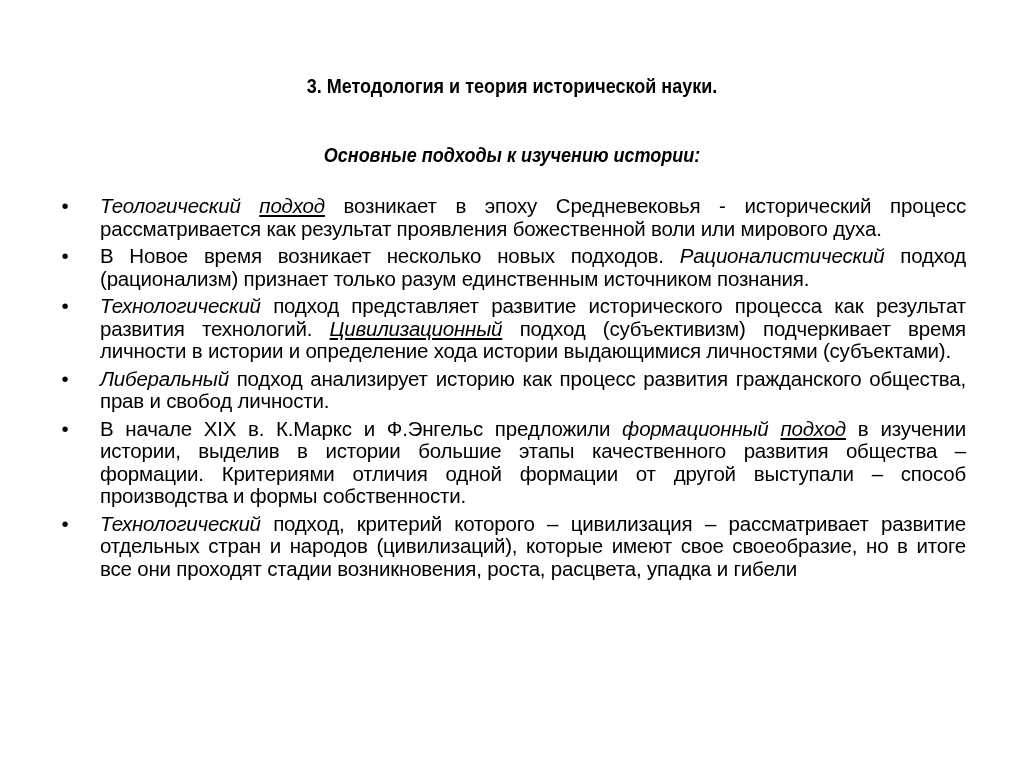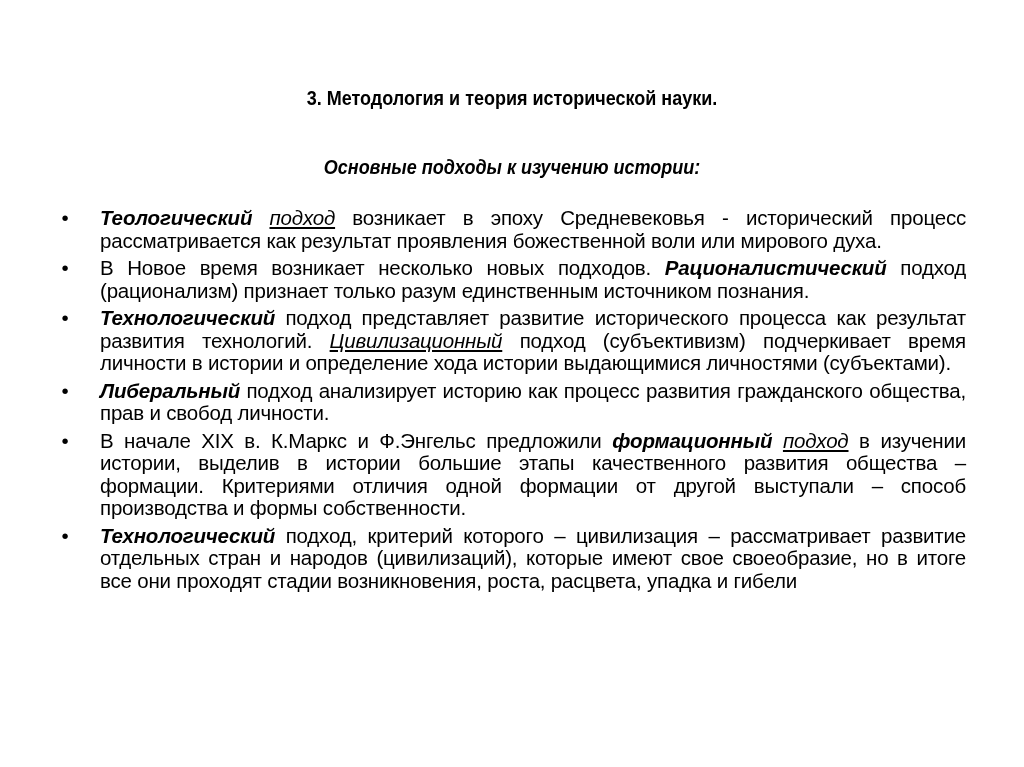--- a/index.html
+++ b/index.html
@@ -1,25 +1,25 @@
 <!DOCTYPE html>
 <html><head>
 <meta charset="utf-8">
 <style>
   html, body { margin:0; padding:0; background:#ffffff; }
   body { width:1024px; height:767px; overflow:hidden; position:relative; font-family:"Liberation Sans", sans-serif; color:#000; }
-  .slide { position:absolute; left:0; top:12px; width:1024px; height:739px; }
+  .slide { position:absolute; left:0; top:0; width:1024px; height:739px; }
   .title { position:absolute; top:75px; left:0; width:1024px; text-align:center; font-weight:bold; font-size:20px; transform:scaleX(0.9); transform-origin:center; letter-spacing:0; }
   .subtitle { position:absolute; top:144px; left:0; width:1024px; text-align:center; font-weight:bold; font-style:italic; font-size:20px; transform:scaleX(0.9); transform-origin:center; }
   ul.list { position:absolute; top:195px; left:58px; width:908px; margin:0; padding:0; list-style:none; }
   ul.list li { position:relative; padding-left:42px; font-size:20.5px; line-height:22.5px; text-align:justify; margin-bottom:5px; letter-spacing:-0.2px; }
   ul.list li .bullet { position:absolute; left:0; top:0; width:14px; text-align:center; }
   .txt { display:block; }
   .i { font-style:italic;text-decoration:underline; }
-  .bi { font-weight:bold; font-style:italic; }
+  .bi { font-weight:normal; font-style:italic; }
 </style>
 </head>
 <body>
 
 <div class="slide">
   <div class="title">3. Методология и теория исторической науки.</div>
   <div class="subtitle">Основные подходы к изучению истории:</div>
 
   <ul class="list">
     <li>

